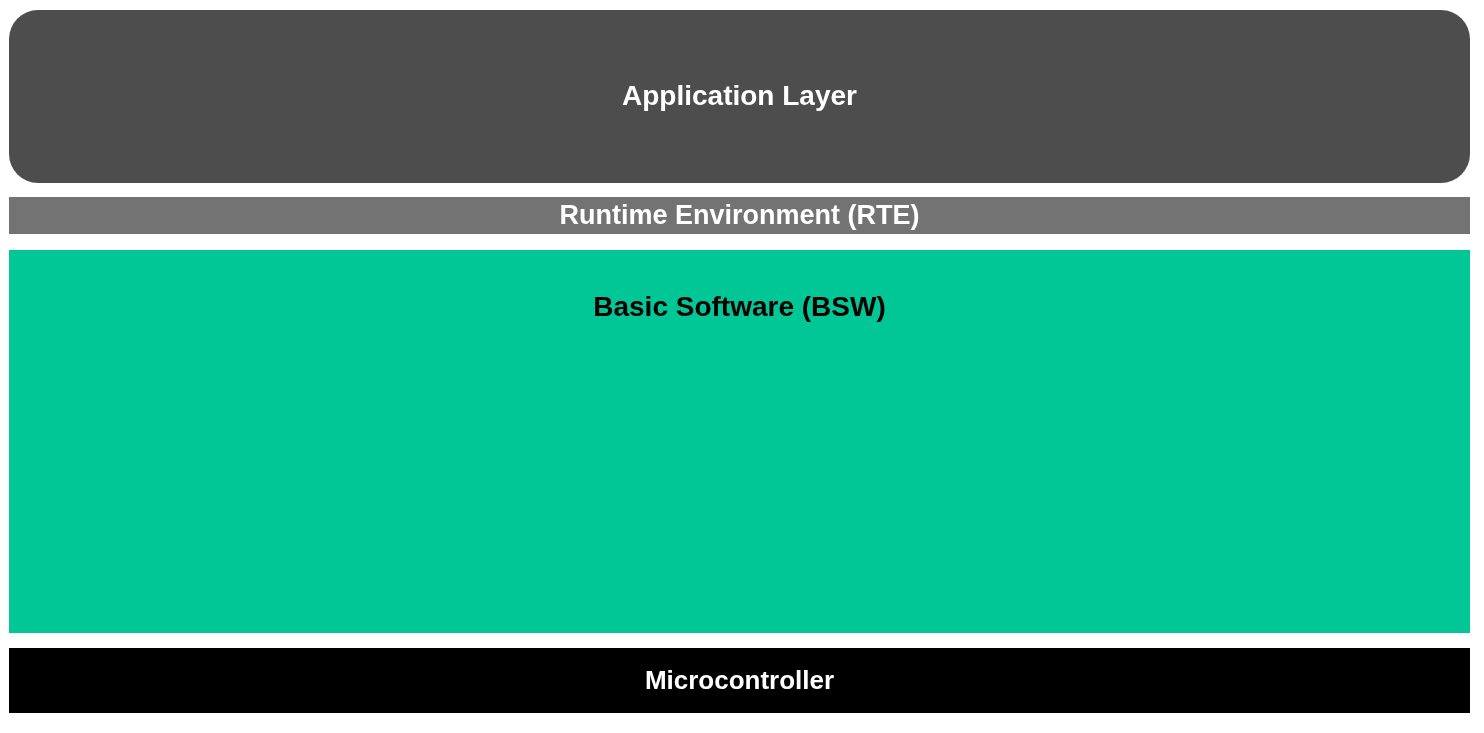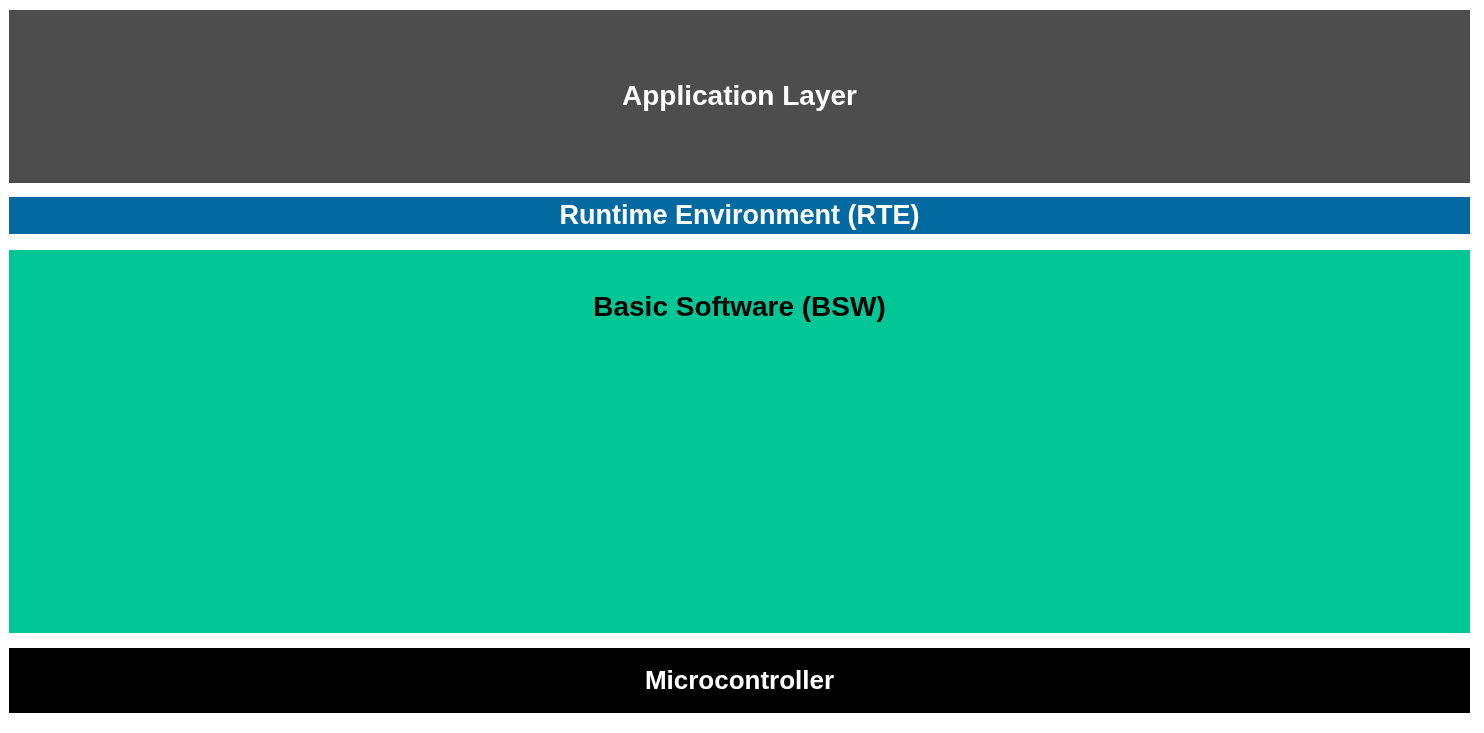--- a/index.html
+++ b/index.html
@@ -49,25 +49,25 @@
   .band-micro {
     height: 65px;
   }
   .band-micro .band-label { font-size: 26px; }
 </style>
 </head>
 <body>
 
 <div class="page">
 
-  <div class="band band-application" style="background-color: rgb(77, 77, 77);">
+  <div class="band band-application" style="background-color: rgb(77, 77, 77); border-radius: 29px;">
     <span class="band-label" style="color: rgb(255, 255, 255);">Application Layer</span>
   </div>
 
-  <div class="band band-rte" style="background-color: #0369a1;">
+  <div class="band band-rte" style="background-color: #737373;">
     <span class="band-label" style="color: rgb(255, 255, 255);">Runtime Environment (RTE)</span>
   </div>
 
   <div class="band band-bsw" style="background-color: rgb(0, 199, 149); text-align: right;">
     <span class="band-label" style="color: rgb(0, 0, 0);">Basic Software (BSW)</span>
   </div>
 
   <div class="band band-micro" style="background-color: rgb(0, 0, 0);">
     <span class="band-label" style="color: rgb(255, 255, 255);">Microcontroller</span>
   </div>

